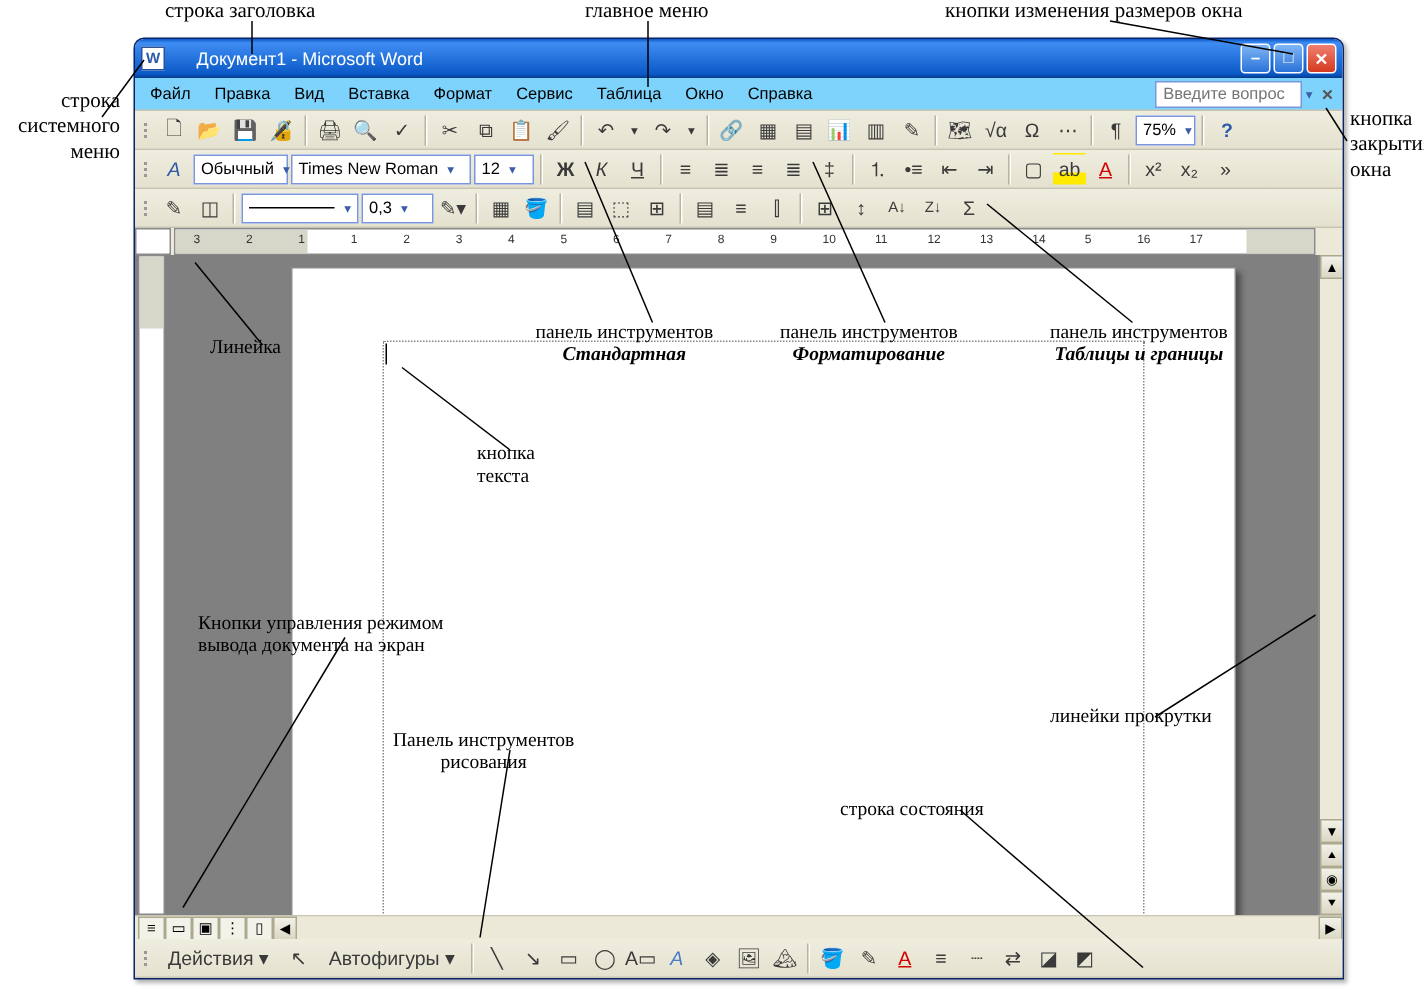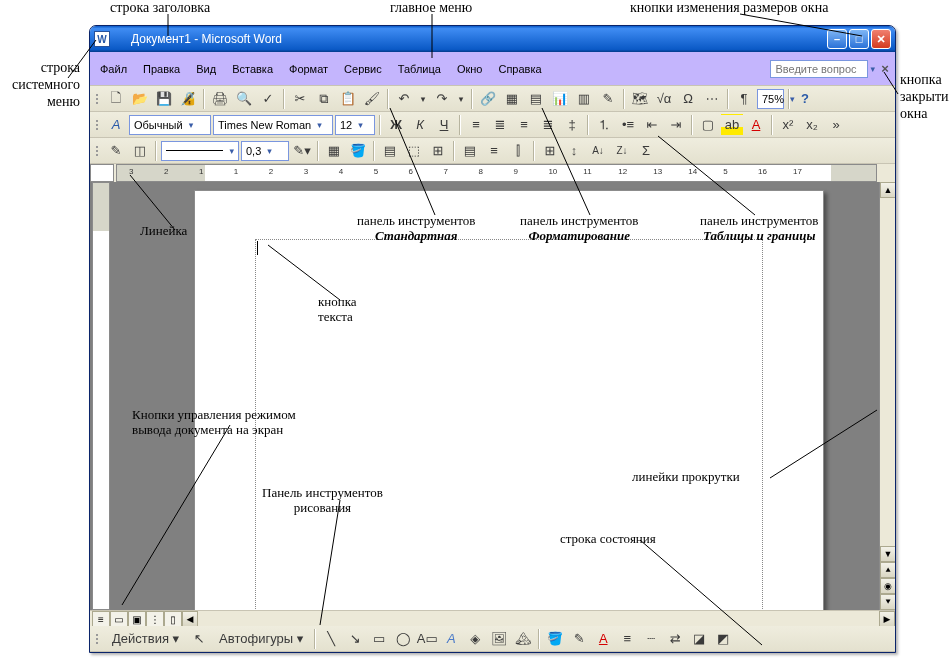--- a/index.html
+++ b/index.html
@@ -61,24 +61,24 @@
     width: 20px; height: 20px;
     background: linear-gradient(to bottom,#7fb6f5,#2b72d8);
     border: 1px solid #fff; border-radius: 3px;
     display: flex; align-items: center; justify-content: center;
     color: #fff; font-size: 11px; font-weight: bold;
     cursor: pointer;
   }
   .win-btn.close { background: linear-gradient(to bottom,#f08070,#d43a1f); }
   
   .menubar {
-    height: 34px;
+    height: 22px;
     display: flex; align-items: center;
     padding: 0 2px;
-    background: #c4b5fd;
+    background: #7dd3fc;
     border-bottom: 1px solid #c8c4b3;
   }
   .menu-item { padding: 2px 8px; cursor: pointer; }
   .menu-right { margin-left: auto; display:flex; align-items:center; gap:2px; }
   .ask-input {
     width: 98px; height: 18px; border:1px solid #7a96df;
     font-size: 11px; padding: 0 4px; color:#888;
     background:#fff;
   }
   .doc-close {
@@ -252,36 +252,36 @@
       <div class="tbtn">📊</div>
       <div class="tbtn">▥</div>
       <div class="tbtn">✎</div>
       <div class="sep"></div>
       <div class="tbtn">🗺</div>
       <div class="tbtn">√α</div>
       <div class="tbtn">Ω</div>
       <div class="tbtn">⋯</div>
       <div class="sep"></div>
       <div class="tbtn">¶</div>
-      <div class="combo" style="width:27px">
+      <div class="combo" style="width:40px">
         <span>75%</span>
           <span class="arrow">▾</span>
       </div>
       <div class="sep"></div>
       <div class="tbtn" style="color:#2a5aa8;font-weight:bold">?</div>
     </div>
 
     <div class="toolbar">
       <div class="grip">
           <span></span>
           <span></span>
           <span></span>
         </div>
       <div class="tbtn" style="font-style:italic;color:#2a5aa8">A</div>
-      <div class="combo" style="width:82px">
+      <div class="combo" style="width:63px">
         <span>Обычный</span>
           <span class="arrow">▾</span>
       </div>
       <div class="combo" style="width:120px">
         <span>Times New Roman</span>
           <span class="arrow">▾</span>
       </div>
       <div class="combo" style="width:40px">
         <span>12</span>
           <span class="arrow">▾</span>
@@ -473,14 +473,14 @@
 <div class="callout" style="left:132px;top:408px">
   <span>Кнопки управления режимом</span><br>
   <span>вывода документа на экран</span>
 </div>
 
 <div class="callout" style="left:262px;top:486px;text-align:center">
   <span>Панель инструментов</span><br>
   <span>рисования</span>
 </div>
 
-<div class="callout" style="left:632px;top:470px">линейки прокрутки</div>
+<div class="callout" style="left:700px;top:470px">линейки прокрутки</div>
 <div class="callout" style="left:560px;top:532px">строка состояния</div>
 
 </body></html>

